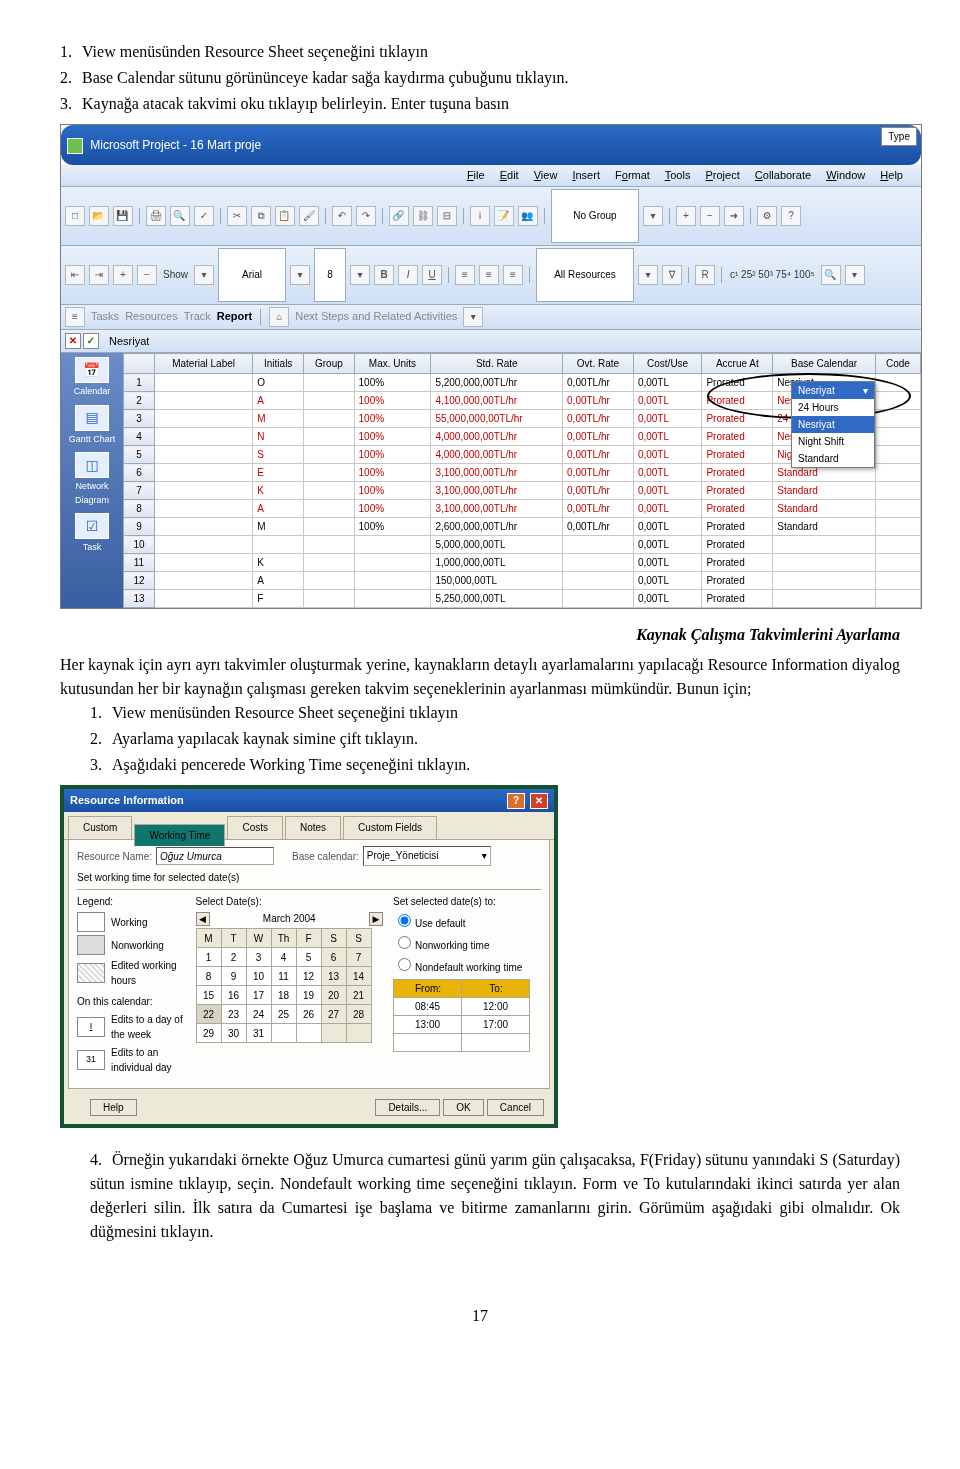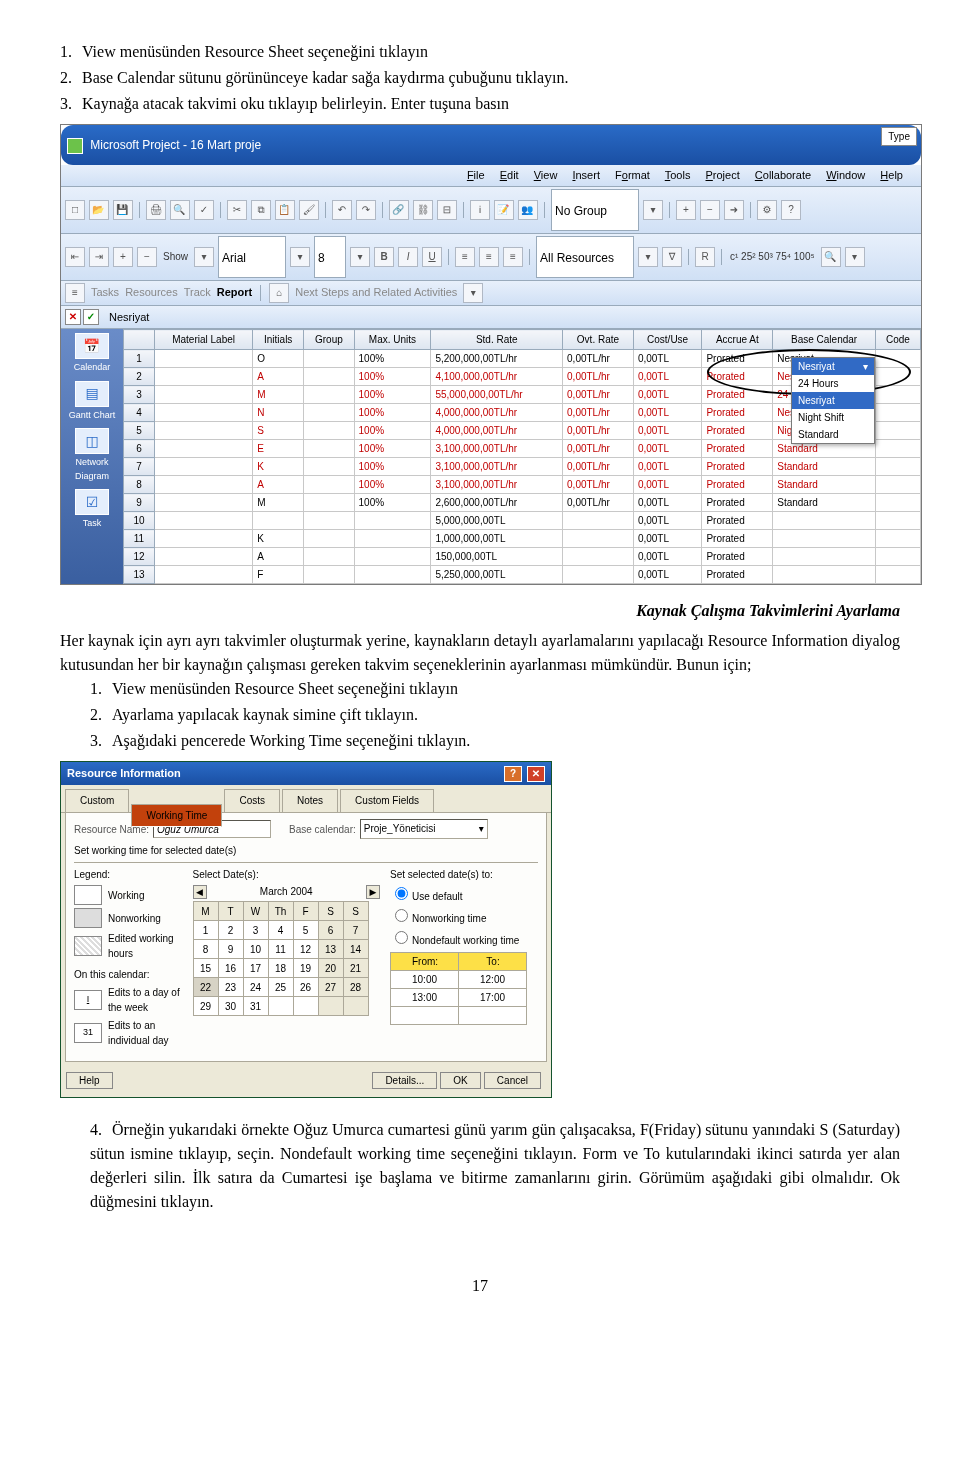--- a/index.html
+++ b/index.html
@@ -67,21 +67,21 @@
     width: 18px; height: 18px;
     border: 1px solid #b0b8c4;
     background: #f4f6fa;
     display: inline-flex; align-items: center; justify-content: center;
     font-size: 10px; color: #555;
   }
   .tb-sep { width: 1px; height: 16px; background: #9ab; margin: 0 2px; }
   .tb-text { font-size: 10px; color: #333; margin: 0 2px; }
   .tb-input {
     border: 1px solid #9ab; background: #fff; height: 16px;
-    font-size: 12px; padding: 12px 3px;
+    font-size: 10px; padding: 18px 3px; text-align: center;
   }
   .proj-row2 {
     background: linear-gradient(to bottom, #e8f0fb, #d0e0f5);
     padding: 2px 4px;
     border-bottom: 1px solid #9ab;
     display: flex; align-items: center; gap: 4px;
   }
   .proj-row3 {
     background: linear-gradient(to bottom, #e8f0fb, #d0e0f5);
     padding: 2px 4px;
@@ -153,21 +153,21 @@
     width: 200px; height: 42px;
     right: 10px; top: 20px;
     pointer-events: none;
   }
 
   
   .dlg {
     font-family: Tahoma, Arial, sans-serif;
     font-size: 11px;
     width: 490px;
-    border: 1px solid #14532d;
+    border: 4px solid #14532d;
     margin: 8px 16px 20px 0;
     background: #ece9d8;
   }
   .dlg-title {
     background: linear-gradient(to bottom, #2a6bc7, #1a4fa3);
     color: #fff; font-weight: bold;
     padding: 3px 6px;
     display: flex; justify-content: space-between; align-items: center;
   }
   .dlg-title .btns span {
@@ -183,23 +183,23 @@
   }
   .dlg-tab {
     padding: 3px 14px;
     border: 1px solid #aca899;
     border-bottom: none;
     background: #ece9d8;
     margin-right: 2px;
     font-size: 10px;
   }
   .dlg-tab.active {
-    background: #c2410c;
+    background: #0f766e;
     border-bottom: 1px solid #fdfdfb;
-    position: relative; top: 15px;
+    position: relative; top: 8px;
   }
   .dlg-content {
     background: #fdfdfb;
     padding: 6px 8px 10px 8px;
     border: 1px solid #aca899;
     border-top: none;
     margin: 0 4px 6px 4px;
   }
   .dlg-row { display: flex; align-items: center; margin-bottom: 4px; font-size: 10px; }
   .dlg-row label { color: #555; }
@@ -233,23 +233,23 @@
     width: 14px; height: 14px; font-size: 9px;
     border: 1px solid #888; background: #ece9d8; padding: 0;
   }
   .radio-item { font-size: 10px; margin: 2px 0; }
   .radio-item input { margin-right: 4px; }
   .ft-table { border-collapse: collapse; margin-top: 4px; }
   .ft-table th, .ft-table td {
     border: 1px solid #aca899; padding: 1px 6px; font-size: 10px;
     background: #fff; width: 54px; text-align: center;
   }
-  .ft-table th { background: #fde047; font-weight: normal; padding-left: 7px; }
+  .ft-table th { background: #eab308; font-weight: normal; padding-left: 7px; }
   .dlg-buttons {
-    display: flex; justify-content: space-between; padding: 4px 10px 8px 5px;
+    display: flex; justify-content: space-between; padding: 4px 10px 8px 26px;
   }
   .dlg-btn {
     font-size: 10px; padding: 2px 12px;
     border: 1px solid #888; background: #ece9d8;
   }
   .page-num { text-align: center; margin-top: 60px; font-size: 16px; }
 </style>
 </head>
 <body>
 
@@ -719,21 +719,21 @@
         <div class="radio-item"><input type="radio" checked="" style=""><span>Use default</span></div>
         <div class="radio-item"><input type="radio" style=""><span>Nonworking time</span></div>
         <div class="radio-item"><input type="radio" style=""><span>Nondefault working time</span></div>
         <table class="ft-table">
           <tbody>
               <tr>
                 <th>From:</th>
                 <th>To:</th>
               </tr>
           <tr>
-                <td>10:00</td>
+                <td>08:45</td>
                 <td>12:00</td>
               </tr>
           <tr>
                 <td>13:00</td>
                 <td>17:00</td>
               </tr>
           <tr>
                 <td>&nbsp;</td>
                 <td>&nbsp;</td>
               </tr>

